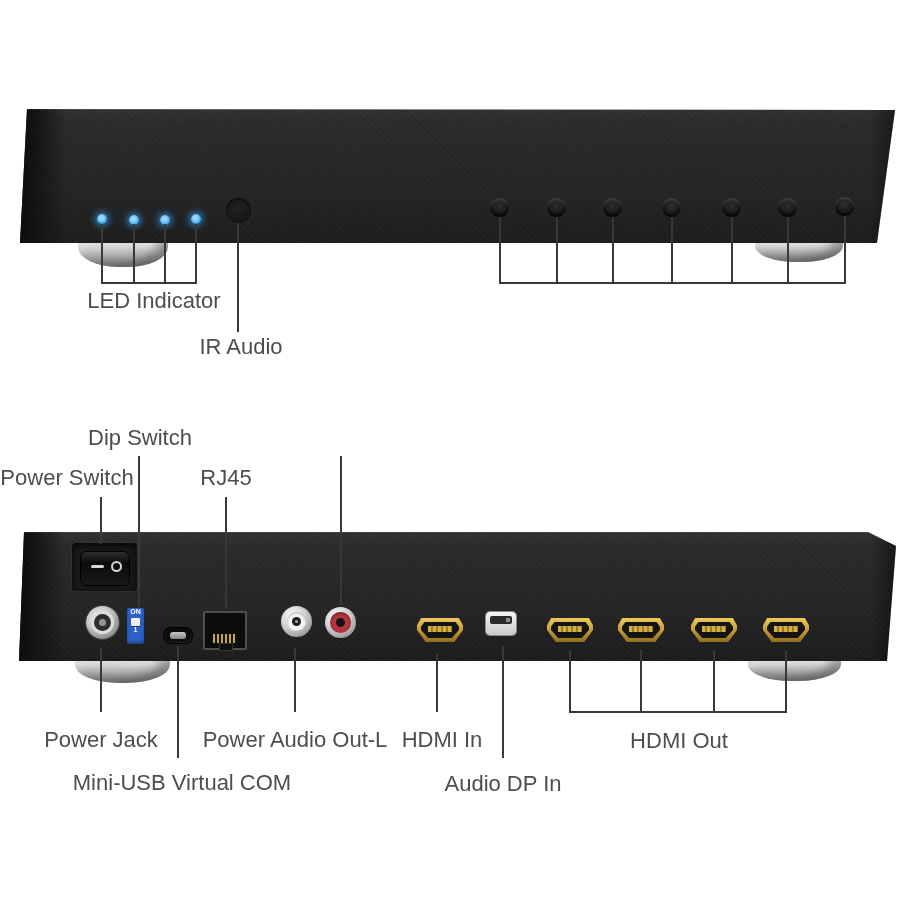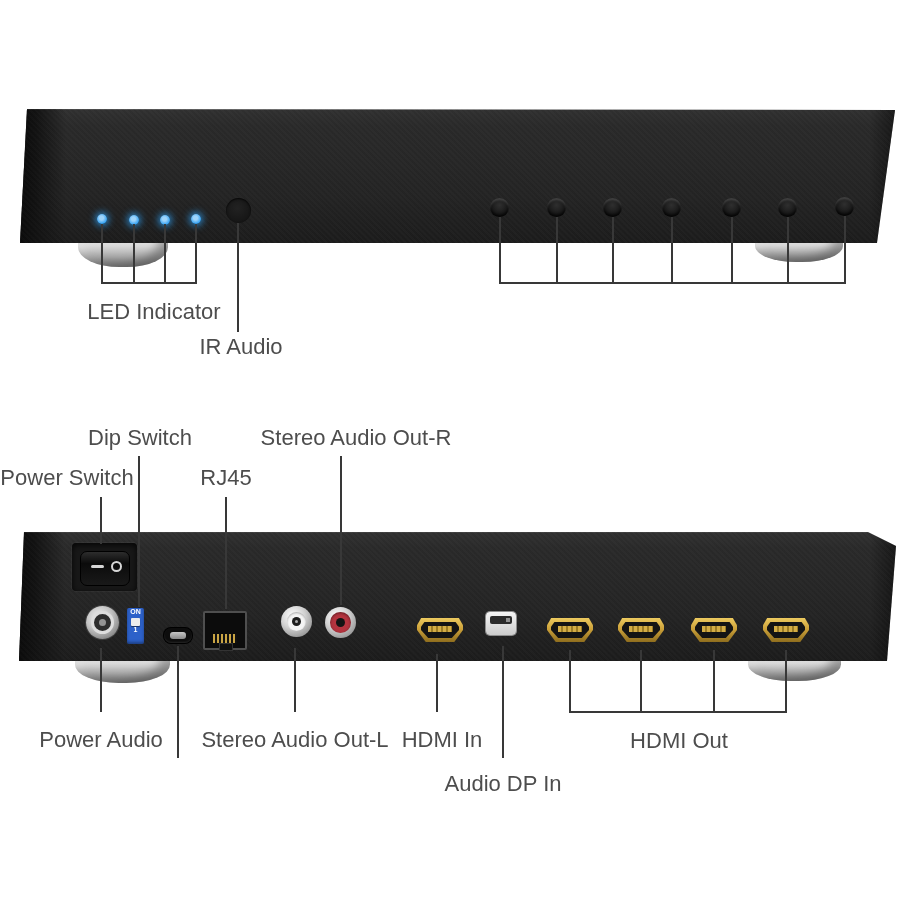--- a/index.html
+++ b/index.html
@@ -117,36 +117,35 @@
   <div class="ctl-btn" style="left:662px;top:198px"></div>
   <div class="ctl-btn" style="left:722px;top:198px"></div>
   <div class="ctl-btn" style="left:778px;top:198px"></div>
   <div class="ctl-btn" style="left:835px;top:197px"></div>
 
   <div class="vline" style="left:101px;top:224px;height:60px"></div>
   <div class="vline" style="left:133px;top:224px;height:60px"></div>
   <div class="vline" style="left:164px;top:224px;height:60px"></div>
   <div class="vline" style="left:195px;top:224px;height:60px"></div>
   <div class="hline" style="left:101px;top:282px;width:96px"></div>
-  <div class="lbl" style="left:154px;top:301px">LED Indicator</div>
+  <div class="lbl" style="left:154px;top:290px">LED Indicator</div>
 
   <div class="vline" style="left:237px;top:223px;height:109px"></div>
   <div class="lbl" style="left:241px;top:336px">IR Audio</div>
 
   <div class="vline" style="left:499px;top:217px;height:67px"></div>
   <div class="vline" style="left:556px;top:217px;height:67px"></div>
   <div class="vline" style="left:612px;top:217px;height:67px"></div>
   <div class="vline" style="left:671px;top:217px;height:67px"></div>
   <div class="vline" style="left:731px;top:217px;height:67px"></div>
   <div class="vline" style="left:787px;top:217px;height:67px"></div>
   <div class="vline" style="left:844px;top:216px;height:68px"></div>
   <div class="hline" style="left:499px;top:282px;width:347px"></div>
 
   <div class="lbl" style="left:140px;top:427px">Dip Switch</div>
-  <div class="lbl" style="left:356px;top:427px">Stereo Audio Out-R</div>
   <div class="lbl" style="left:67px;top:467px">Power Switch</div>
   <div class="lbl" style="left:226px;top:467px">RJ45</div>
   <div class="vline" style="left:100px;top:497px;height:47px"></div>
   <div class="vline" style="left:138px;top:456px;height:151px"></div>
   <div class="vline" style="left:225px;top:497px;height:112px"></div>
   <div class="vline" style="left:340px;top:456px;height:149px"></div>
 
   <div class="foot" style="left:75px;top:660px;width:95px;height:23px"></div>
   <div class="foot" style="left:748px;top:660px;width:93px;height:21px"></div>
   <div class="device-body" id="rear-body"></div>
@@ -215,19 +214,20 @@
   <div class="vline" style="left:177px;top:646px;height:112px"></div>
   <div class="vline" style="left:294px;top:648px;height:64px"></div>
   <div class="vline" style="left:436px;top:654px;height:58px"></div>
   <div class="vline" style="left:502px;top:646px;height:112px"></div>
   <div class="vline" style="left:569px;top:650px;height:62px"></div>
   <div class="vline" style="left:640px;top:650px;height:62px"></div>
   <div class="vline" style="left:713px;top:650px;height:62px"></div>
   <div class="vline" style="left:785px;top:650px;height:62px"></div>
   <div class="hline" style="left:569px;top:711px;width:218px"></div>
 
-  <div class="lbl" style="left:101px;top:729px">Power Audio</div>
-  <div class="lbl" style="left:295px;top:729px">Stereo Audio Out-L</div>
+  <div class="lbl" style="left:101px;top:729px">Power Jack</div>
+  <div class="lbl" style="left:295px;top:729px">Power Audio Out-L</div>
   <div class="lbl" style="left:442px;top:729px">HDMI In</div>
   <div class="lbl" style="left:679px;top:730px">HDMI Out</div>
+  <div class="lbl" style="left:182px;top:772px">Mini-USB Virtual COM</div>
   <div class="lbl" style="left:503px;top:773px">Audio DP In</div>
 
 </div>
 
 </body></html>

